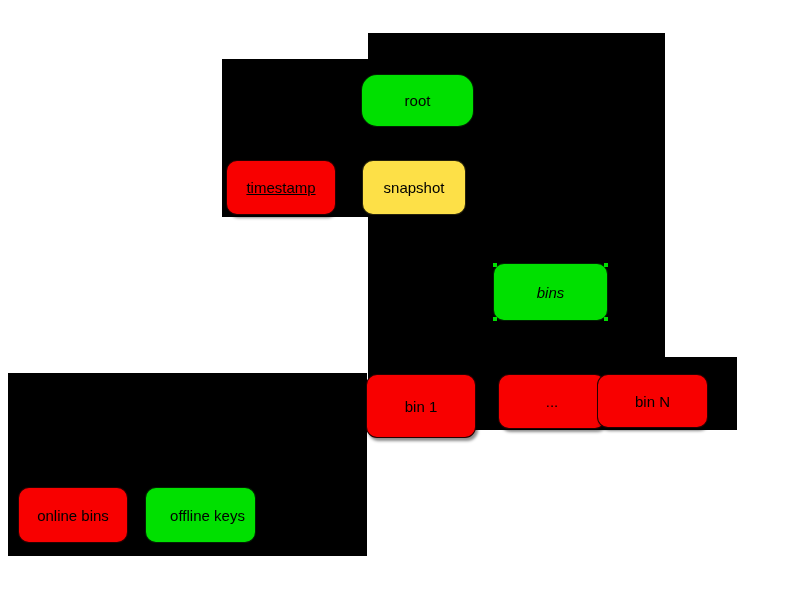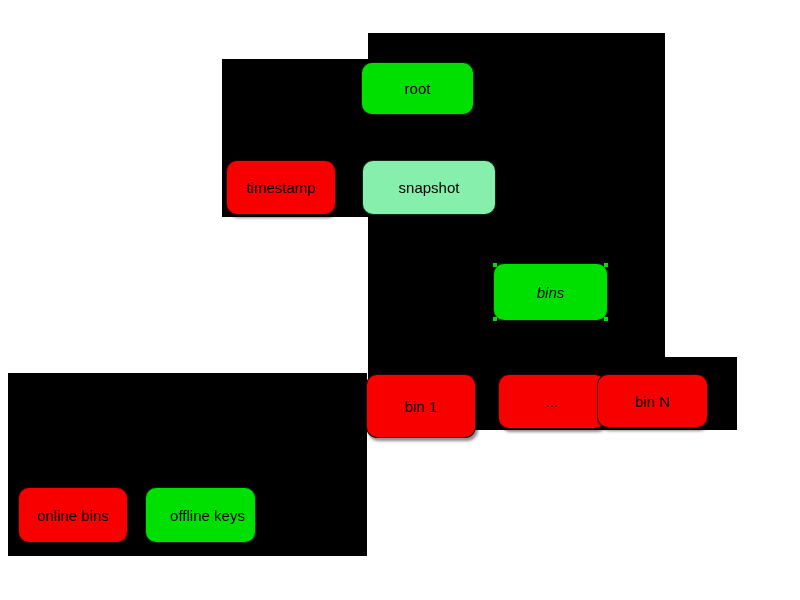--- a/index.html
+++ b/index.html
@@ -48,29 +48,29 @@
 </head>
 <body>
 
 <div class="canvas">
 
   <div class="panel" style="left:222px; top:59px; width:146px; height:158px"></div>
   <div class="panel" style="left:368px; top:33px; width:297px; height:397px"></div>
   <div class="panel" style="left:368px; top:357px; width:369px; height:73px"></div>
   <div class="panel" style="left:8px; top:373px; width:359px; height:183px"></div>
 
-  <div class="node" style="left: 361px; top: 62px; width: 113px; height: 53px; background-color: rgb(0, 224, 0);">
+  <div class="node" style="left: 361px; top: 74px; width: 113px; height: 53px; background-color: rgb(0, 224, 0); border-radius: 16px;">
     <span class="label">root</span>
   </div>
 
-  <div class="node" style="left: 226px; top: 160px; width: 110px; height: 55px; background-color: rgb(248, 0, 0);">
+  <div class="node" style="left: 226px; top: 160px; width: 110px; height: 55px; background-color: rgb(248, 0, 0); text-decoration: underline;">
     <span class="label">timestamp</span>
   </div>
 
-  <div class="node" style="left: 362px; top: 160px; width: 134px; height: 55px; background-color: #86efac;">
+  <div class="node" style="left: 362px; top: 160px; width: 104px; height: 55px; background-color: #fde047;">
     <span class="label">snapshot</span>
   </div>
 
 
   <div class="node" style="left: 493px; top: 263px; width: 115px; height: 58px; background-color: rgb(0, 224, 0); font-style: italic;">
     <span class="label">bins</span>
     <span class="handle tl" style="background-color: rgb(0, 224, 0);"></span>
     <span class="handle tr" style="background-color: rgb(0, 224, 0);"></span>
     <span class="handle bl" style="background-color: rgb(0, 224, 0);"></span>
     <span class="handle br" style="background-color: rgb(0, 224, 0);"></span>

